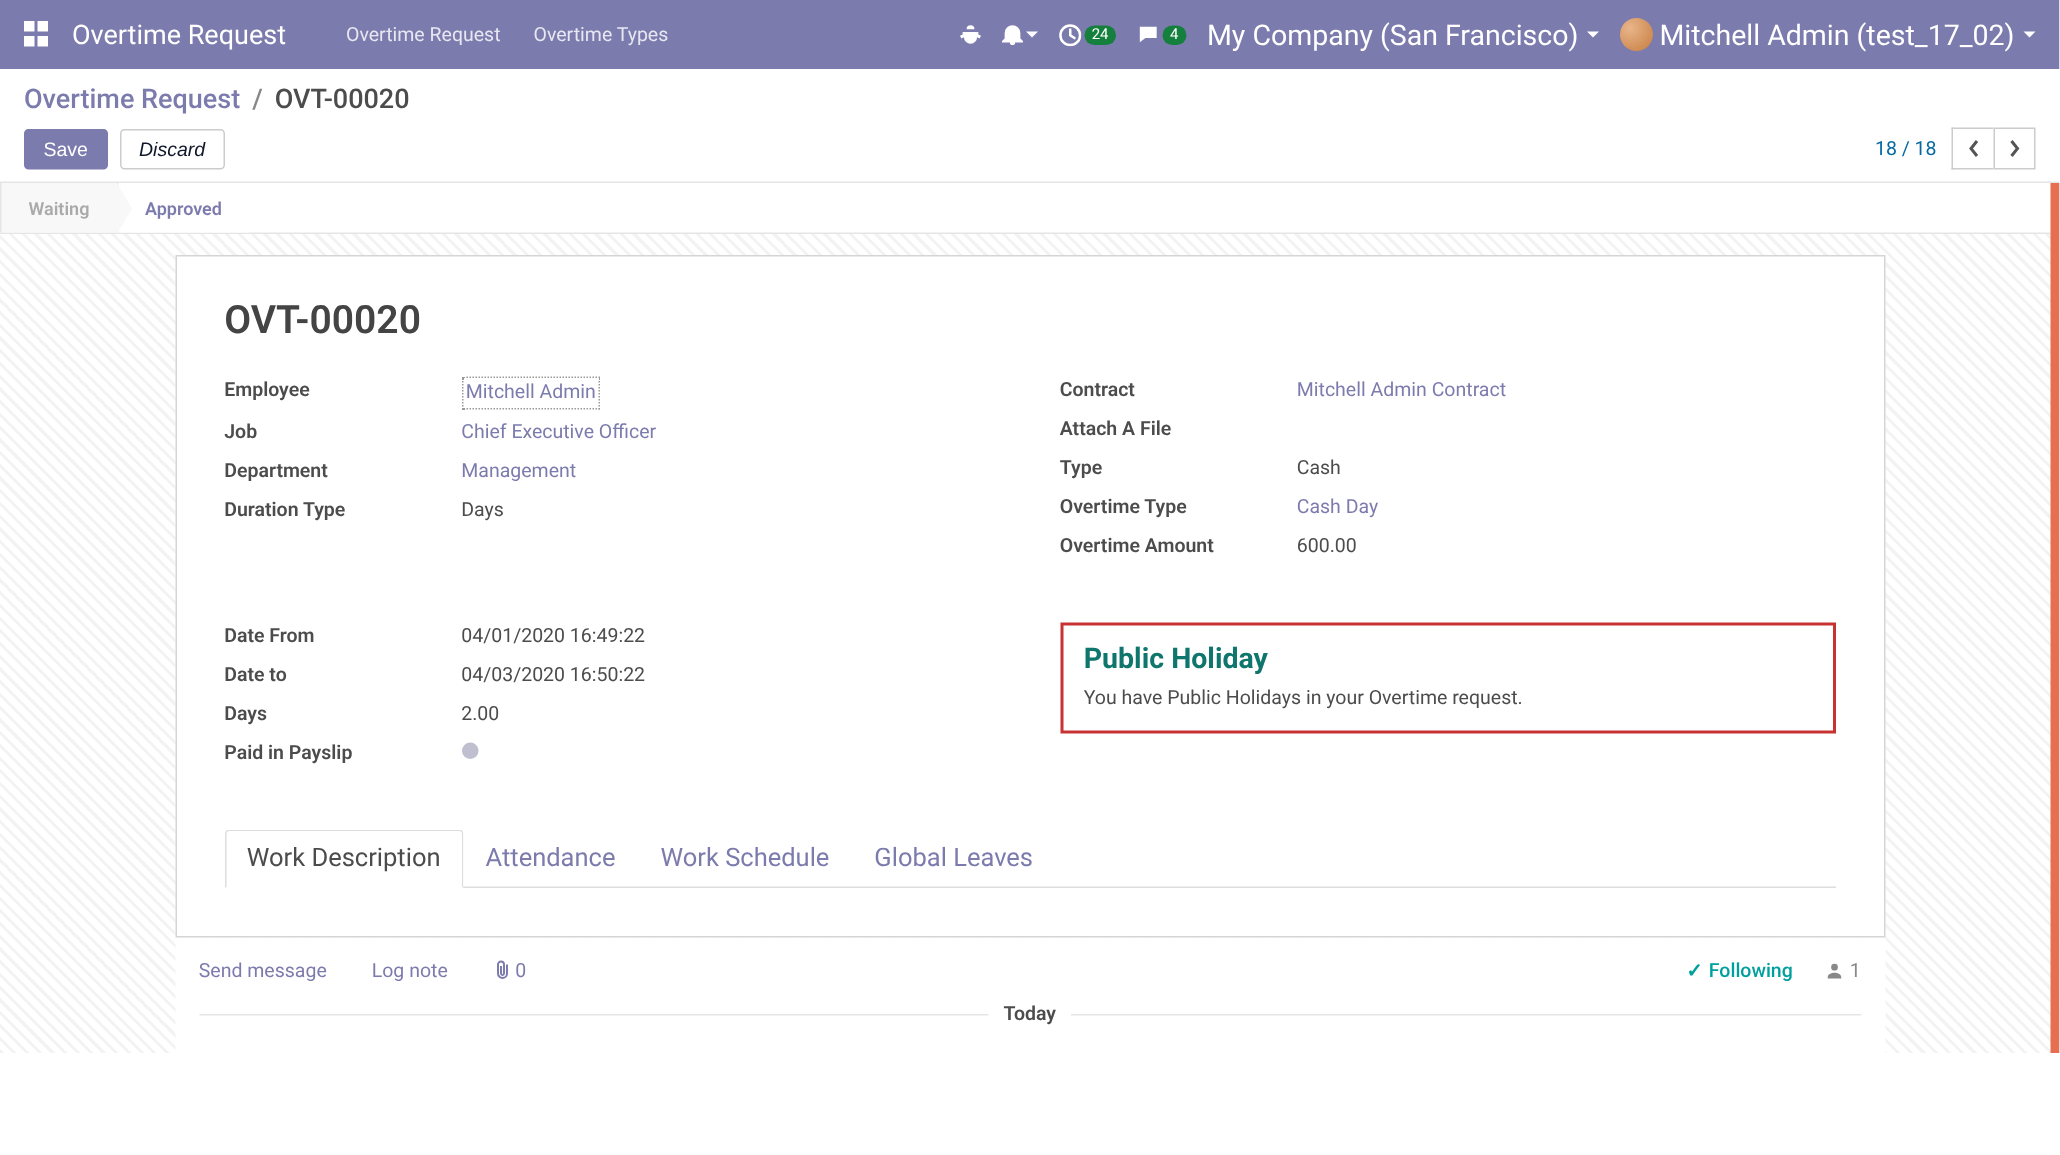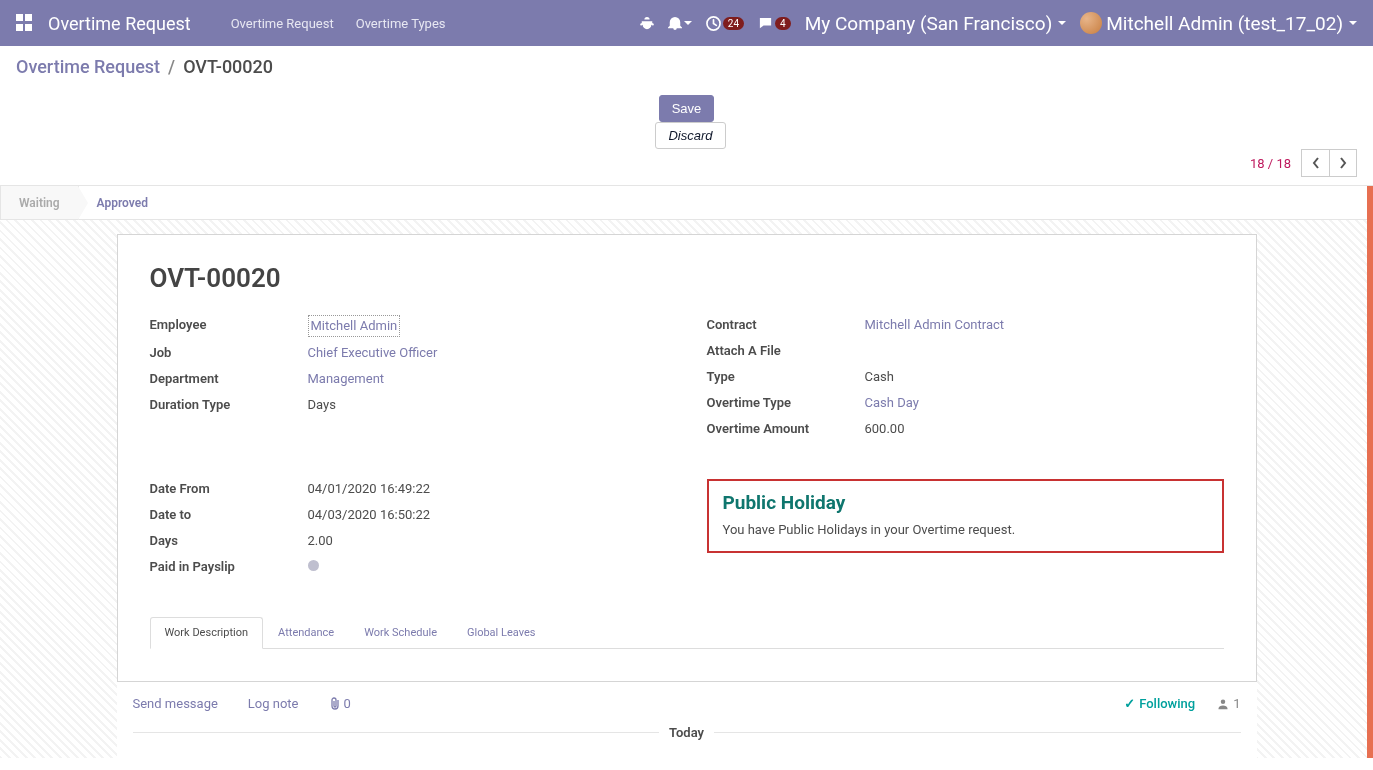--- a/index.html
+++ b/index.html
@@ -7,37 +7,37 @@
 
   
   .navbar { background: #7c7bad; height: 46px; display: flex; align-items: center; padding: 0 16px; color: #fff; }
   .navbar .apps-icon { width: 18px; height: 18px; display:inline-flex; flex-wrap:wrap; gap:2px; margin-right: 14px; cursor:pointer; }
   .navbar .apps-icon span { width:7px; height:7px; background:#fff; display:block; }
   .navbar .brand { font-size: 18px; font-weight: 400; margin-right: 40px; }
   .navbar .menu-link { color: #e7e7f2; font-size: 13px; margin-right: 22px; cursor:pointer; }
   .navbar .spacer { flex: 1; }
   .navbar .nav-right { display:flex; align-items:center; gap: 14px; }
   .nav-icon { color:#fff; font-size:14px; cursor:pointer; display:inline-flex; align-items:center; position:relative; }
-  .badge-green { background:#7f1d1d; color:#fff; font-size:10px; padding:1px 5px; border-radius:8px; margin-left:2px; }
+  .badge-green { background:#15803d; color:#fff; font-size:10px; padding:1px 5px; border-radius:8px; margin-left:2px; }
   .nav-company { color:#fff; font-size:19px; cursor:pointer; display:inline-flex; align-items:center; gap:4px; }
   .avatar-sm { width:22px; height:22px; border-radius:50%; background: radial-gradient(circle at 30% 30%, #e8b58a, #c77d3f); display:inline-block; }
   .caret-down { width:0; height:0; border-left:4px solid transparent; border-right:4px solid transparent; border-top:4px solid #fff; display:inline-block; margin-left:2px; }
 
   
   .page-head { padding: 10px 16px 8px 16px; }
   .breadcrumb { font-size: 18px; font-weight: 500; color:#4c4c4c; display:flex; align-items:center; gap:8px; }
   .breadcrumb .bc-link { color:#7c7bad; font-weight:500; cursor:pointer; }
   .breadcrumb .sep { color:#888; }
 
-  .action-row { display:flex; align-items:center; margin-top:18px;flex-direction:column; }
+  .action-row { display:flex; align-items:center; margin-top:8px; }
   .btn { font-size:13px; padding:5px 12px; border-radius:3px; cursor:pointer; border:1px solid transparent; }
   .btn-primary { background:#7c7bad; color:#fff; border-color:#7c7bad; }
   .btn-default { background:#fff; color:#0f172a; border:1px solid #ccc; margin-left:8px;font-style:italic; }
   .pager { margin-left:auto; display:flex; align-items:center; gap:10px; }
-  .pager-text { font-size:13px; color:#be185d; }
+  .pager-text { font-size:13px; color:#0369a1; }
   .pager-buttons { display:flex; }
   .pager-btn { width:28px; height:28px; border:1px solid #ccc; background:#fff; display:flex; align-items:center; justify-content:center; cursor:pointer; font-size:14px; color:#4c4c4c; }
   .pager-btn:first-child { border-right:none; }
 
   
   .hatch-wrap { background-image: repeating-linear-gradient(45deg, #f3f3f3 0, #f3f3f3 2px, #fff 2px, #fff 6px); border-top:1px solid #e5e5e5; padding-bottom:0; position:relative;}
   .right-edge { position:absolute; right:0; top:0; bottom:0; width:6px; background:#e76f51; }
 
   
   .status-bar { display:flex; background:#fff; border-bottom:1px solid #e5e5e5; height:34px; align-items:stretch; margin-right:6px;}
@@ -62,21 +62,21 @@
 
   .block-gap { height:34px; }
 
   
   .alert-box { border:2px solid #c83232; padding:10px 14px 14px 14px; margin-top:0; }
   .alert-box h2 { font-size:19px; font-weight:700; color:#0f766e; margin-bottom:8px; }
   .alert-box p { font-size:13px; color:#4c4c4c; }
 
   
   .tabs { border-bottom:1px solid #ddd; margin-top:34px; display:flex; }
-  .tab { padding:8px 14px; font-size:11px; color:#7c7bad; cursor:pointer; border:1px solid transparent; }
+  .tab { padding:8px 14px; font-size:17px; color:#7c7bad; cursor:pointer; border:1px solid transparent; }
   .tab.active { color:#4c4c4c; border:1px solid #ddd; border-bottom:1px solid #fff; margin-bottom:-1px; background:#fff; border-radius:3px 3px 0 0; }
 
   
   .chatter-wrap { max-width:1140px; margin:0 auto; background:#fff; padding: 0; }
   .chatter-actions { display:flex; align-items:center; padding:14px 16px; font-size:13px; }
   .chat-link { color:#7c7bad; cursor:pointer; margin-right:30px; }
   .chat-attach { color:#7c7bad; display:inline-flex; align-items:center; gap:3px; }
   .chat-right { margin-left:auto; display:flex; align-items:center; gap:22px; }
   .following { color:#00a09d; font-weight:500; display:inline-flex; align-items:center; gap:4px;justify-content:flex-end; }
   .followers { color:#888; display:inline-flex; align-items:center; gap:4px; }

